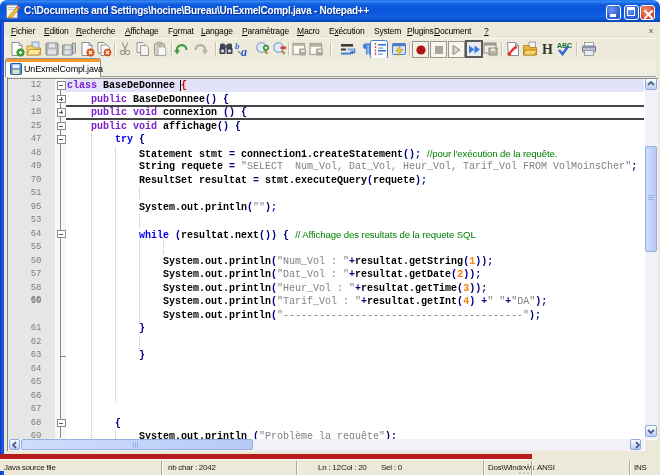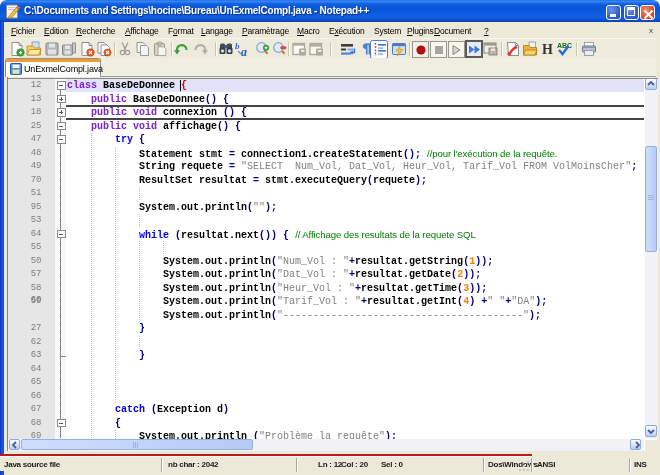--- a/index.html
+++ b/index.html
@@ -49,21 +49,21 @@
 .nm{color:#ff8000;}
 .cm{color:#008000;font-weight:normal;font-size:9.6px;letter-spacing:-0.1px;font-family:"Liberation Sans",sans-serif;}
 .rd{color:#e00000;}
 #caret{position:absolute;left:172px;top:3px;width:1.2px;height:11px;background:#000;}
 
 #vsb{position:absolute;left:636.5px;top:0px;width:13px;height:362px;background:#f2f1f8;}
 #hsb{position:absolute;left:0px;top:361.5px;width:636px;height:12.5px;background:#f2f1f8;}
 .sbtn{position:absolute;border:1px solid #8cabdc;border-radius:2px;background:linear-gradient(180deg,#fdfefe,#cfdcf8 70%,#bacdf2);}
 .sthumb{position:absolute;border:1px solid #93b0e2;border-radius:2px;background:linear-gradient(90deg,#cfddfc,#c3d4fa 50%,#b7c9f4);}
 
-#status{position:absolute;left:0px;top:453.5px;width:532px;height:17px;background:#ece9d8;border-top:2px solid #b91c1c;box-shadow:inset 0 1px 0 #fbfaf6;font-size:8px;color:#1a1a1a;font-weight:bold;}
+#status{position:absolute;left:0px;top:453.5px;width:532px;height:17px;background:#ece9d8;border-top:5px solid #b91c1c;box-shadow:inset 0 1px 0 #fbfaf6;font-size:8px;color:#1a1a1a;}
 .sg{position:absolute;top:2px;height:14px;width:2px;border-left:1px solid #aca899;border-right:1px solid #fff;}
 #status span{position:absolute;top:4px;white-space:pre;letter-spacing:-0.25px;}
 #grip{position:absolute;right:1px;top:4px;width:13px;height:13px;}
 </style></head><body>
 <div id="win">
 <div id="brdL"></div>
 <div id="title"></div>
 <svg id="ticon" width="16" height="17" viewBox="0 0 16 17">
 <rect x="1.5" y="2" width="11" height="13" rx="1" fill="#f6f6f2" stroke="#8a8a88" stroke-width="1"></rect>
 <rect x="3" y="4" width="8" height="1" fill="#b8c8d8"></rect>
@@ -329,30 +329,29 @@
 <div class="num" style="top:177.5px">50</div>
 <div class="cl" style="top:177.5px">                System.out.println<span class="op">(</span><span class="st">"Num_Vol : "</span><span class="op">+</span>resultat.getString<span class="op">(</span><span class="nm">1</span><span class="op">));</span></div>
 <div class="num" style="top:191.0px">57</div>
 <div class="cl" style="top:191.0px">                System.out.println<span class="op">(</span><span class="st">"Dat_Vol : "</span><span class="op">+</span>resultat.getDate<span class="op">(</span><span class="nm">2</span><span class="op">));</span></div>
 <div class="num" style="top:204.5px">58</div>
 <div class="cl" style="top:204.5px">                System.out.println<span class="op">(</span><span class="st">"Heur_Vol : "</span><span class="op">+</span>resultat.getTime<span class="op">(</span><span class="nm">3</span><span class="op">));</span></div>
 <div class="num" style="top:218.0px">59</div>
 <div class="cl" style="top:218.0px">                System.out.println<span class="op">(</span><span class="st">"Tarif_Vol : "</span><span class="op">+</span>resultat.getInt<span class="op">(</span><span class="nm">4</span><span class="op">)</span> <span class="op">+</span><span class="st">" "</span><span class="op">+</span><span class="st">"DA"</span><span class="op">);</span></div>
 <div class="num" style="top:217px">60</div>
 <div class="cl" style="top:231.5px">                System.out.println<span class="op">(</span><span class="st">"----------------------------------------"</span><span class="op">);</span></div>
-<div class="num" style="top:245.0px">27</div>
+<div class="num" style="top:245.0px">61</div>
 <div class="cl" style="top:245.0px">            <span class="op">}</span></div>
 <div class="num" style="top:258.5px">62</div>
 <div class="num" style="top:272.0px">63</div>
 <div class="cl" style="top:272.0px">            <span class="op">}</span></div>
 <div class="num" style="top:285.5px">64</div>
 <div class="num" style="top:299.0px">65</div>
 <div class="num" style="top:312.5px">66</div>
 <div class="num" style="top:326.0px">67</div>
-<div class="cl" style="top:326.0px">        <span class="k2">catch</span> <span class="op">(</span>Exception d<span class="op">)</span></div>
 <div class="num" style="top:339.5px">68</div>
 <div class="cl" style="top:339.5px">        <span class="op">{</span></div>
 <div class="num" style="top:353.0px">69</div>
 <div class="cl" style="top:353.0px">            System.out.println <span class="op">(</span><span class="st">"Problème la requête"</span><span class="op">);</span></div>
 <div class="fbox" style="top:4.25px">
         <i></i>
       </div>
 <div class="fbox" style="top:17.75px">
         <i></i>
         <b></b>

